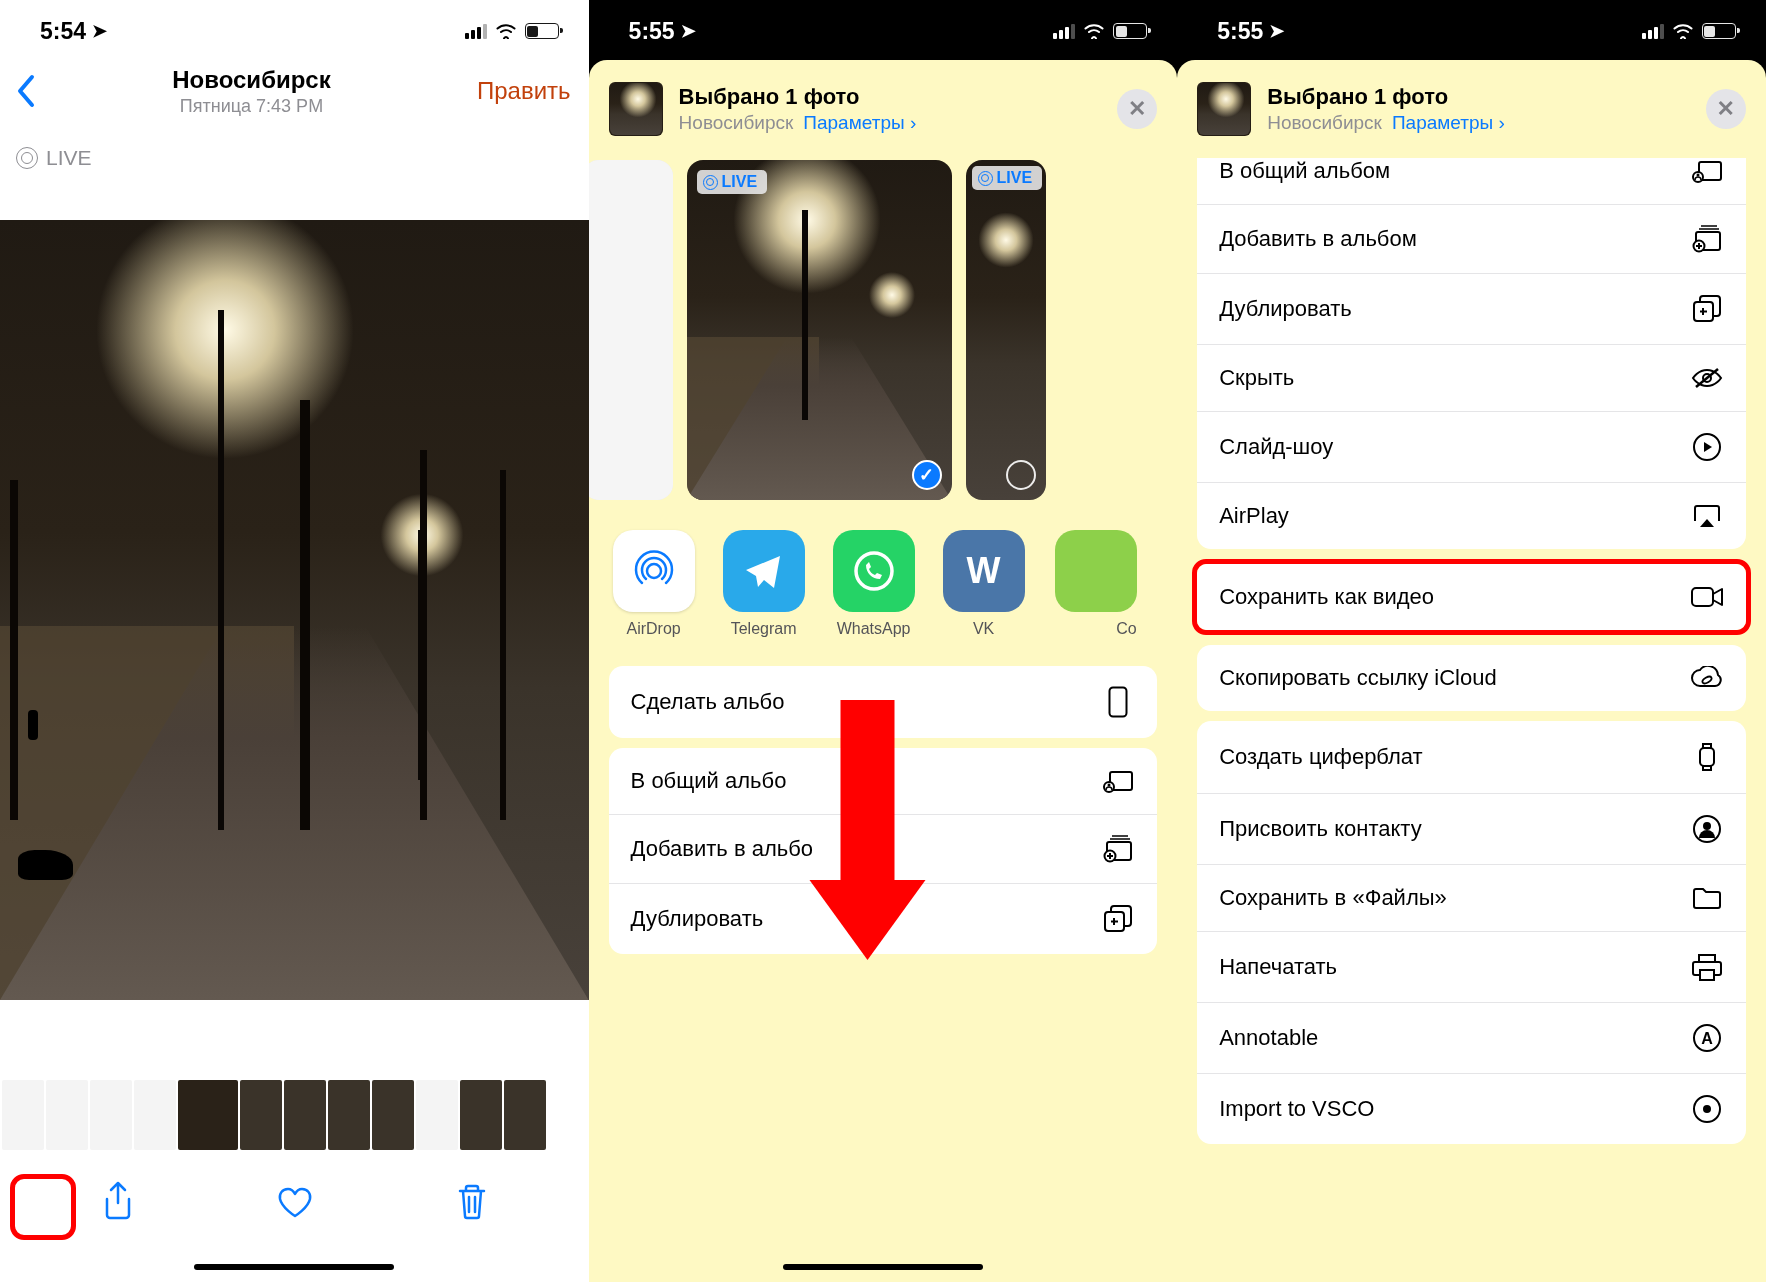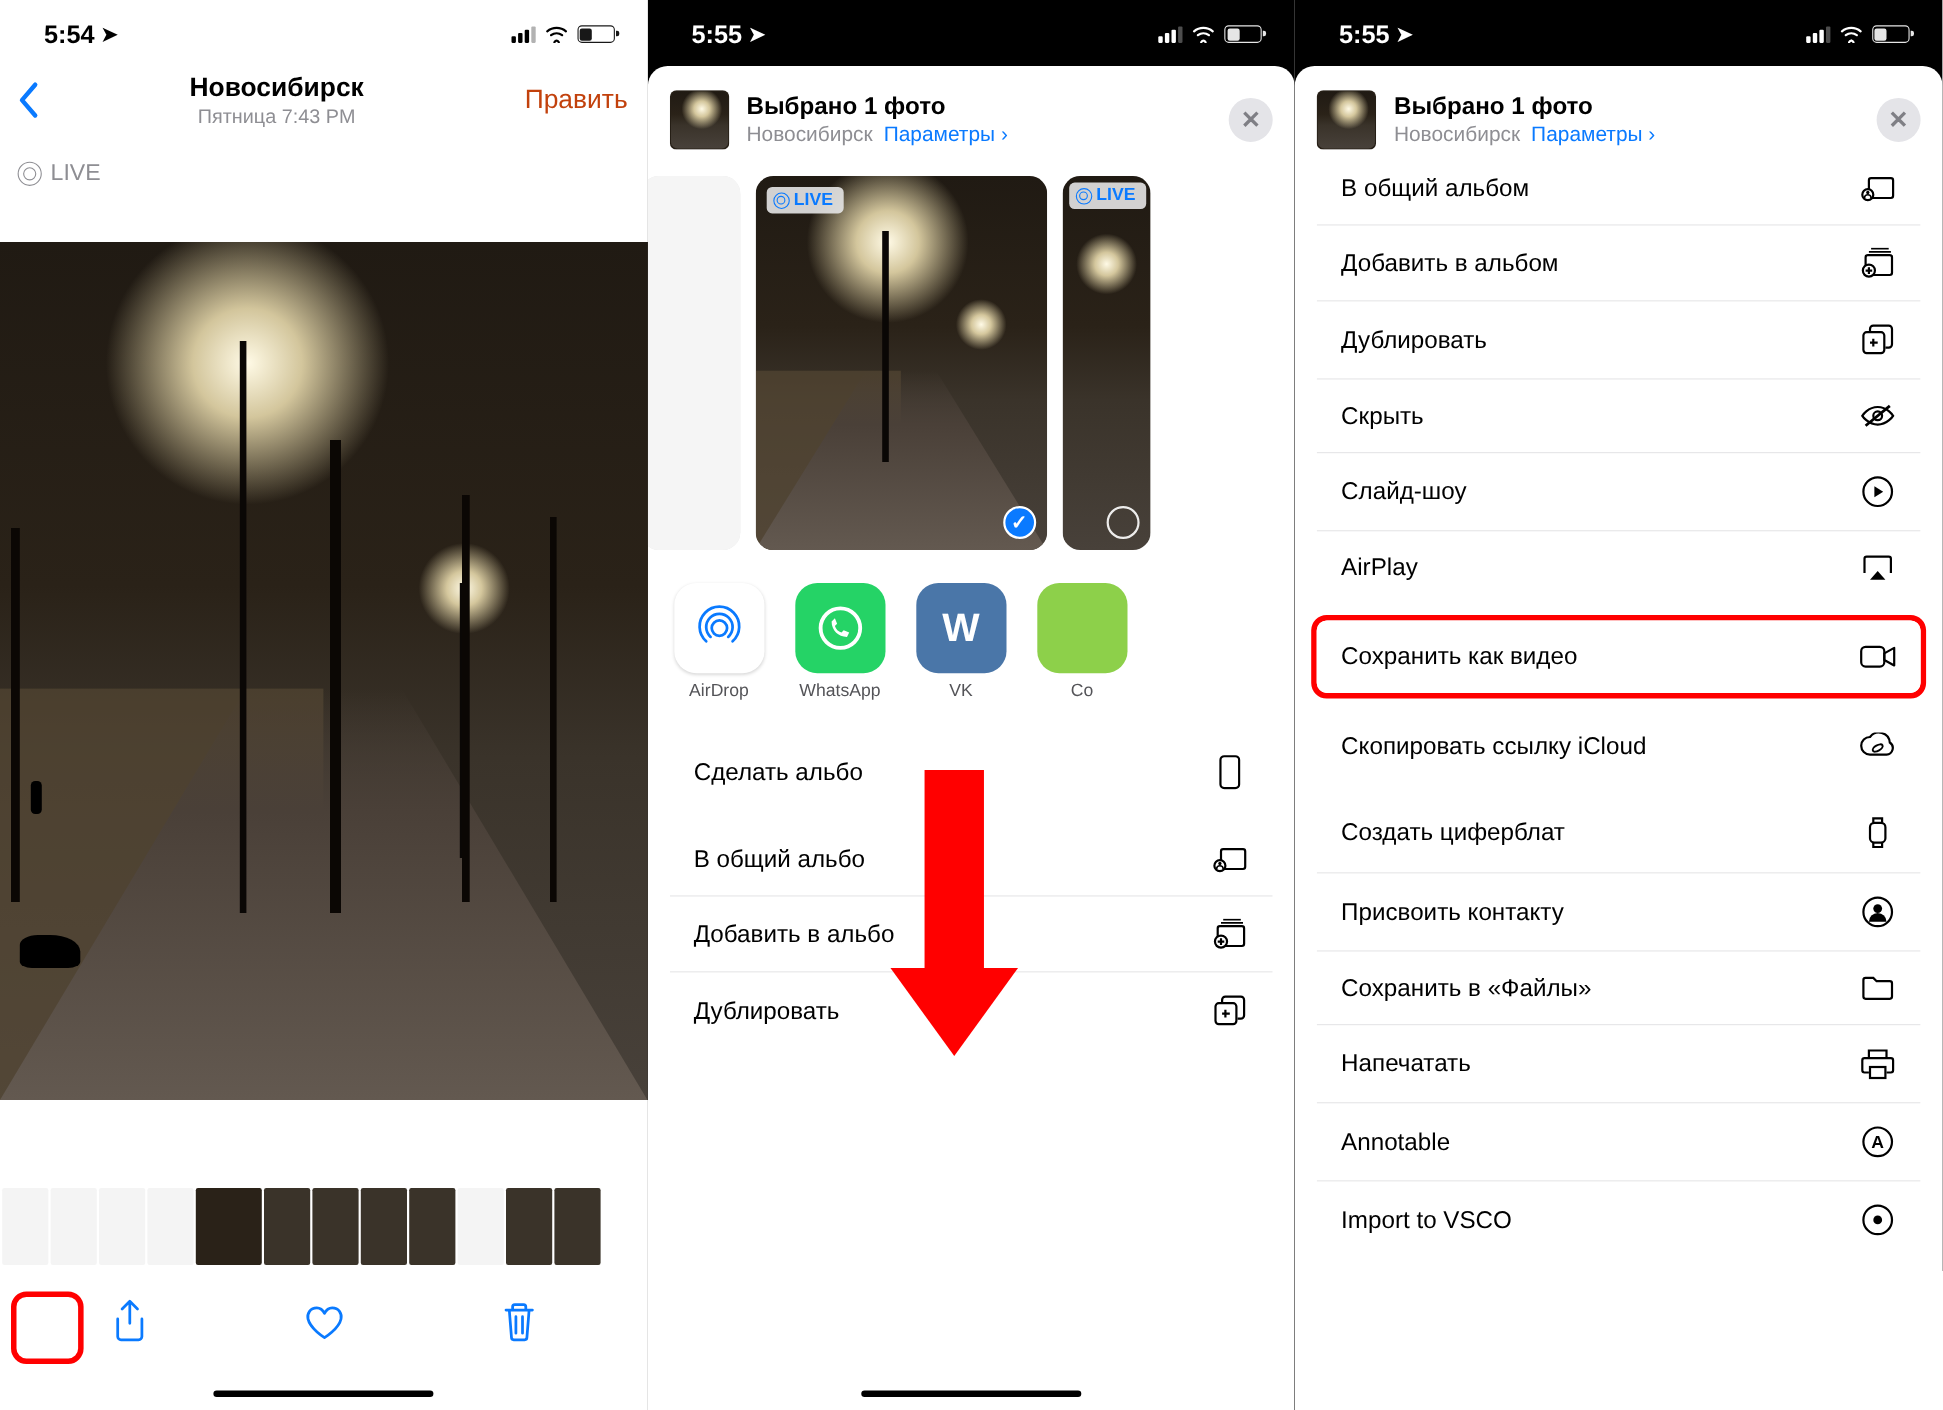--- a/index.html
+++ b/index.html
@@ -58,21 +58,21 @@
   .s1-strip .thumb.white { background: #f4f4f4; }
   .s1-strip .thumb.sel { background: #2a2218; }
 
   .s1-toolbar { position: absolute; bottom: 40px; left: 0; right: 0; height: 80px; display: flex; align-items: center; justify-content: space-around; padding: 0 30px; }
   .tool-btn { display: flex; align-items: center; justify-content: center; color: #0a7aff; }
   .share-highlight { position: absolute; bottom: 42px; left: 10px; width: 66px; height: 66px; border: 5px solid #ff0000; border-radius: 14px; }
 
   .s1-homebar { position: absolute; bottom: 12px; left: 50%; transform: translateX(-50%); width: 200px; height: 6px; background: #000; border-radius: 3px; }
 
   
-  .sheet { position: absolute; left: 0; right: 0; bottom: 0; top: 60px; background: #ffffff; border-radius: 18px 18px 0 0; overflow: hidden; }
+  .sheet { position: absolute; left: 0; right: 0; bottom: 0; top: 60px; background: #fef9c3; border-radius: 18px 18px 0 0; overflow: hidden; }
   .sheet-header { display: flex; align-items: center; padding: 22px 20px 16px 20px; gap: 16px; }
   .sheet-thumb { width: 54px; height: 54px; border-radius: 6px; background: #2a2218; flex: none; border: .5px solid rgba(0,0,0,.1); }
   .sheet-title-wrap { flex: 1; min-width: 0; }
   .sheet-title { font-size: 22px; font-weight: 600; color: #000; }
   .sheet-sub { font-size: 19px; display: flex; gap: 10px; align-items: center; margin-top: 2px; }
   .sheet-sub .loc { color: #8e8e93; }
   .sheet-sub .params { color: #0a7aff; }
   .sheet-close { width: 40px; height: 40px; border-radius: 50%; background: #e4e4e8; color: #7f7f85; display: flex; align-items: center; justify-content: center; font-size: 22px; font-weight: 700; }
 
   
@@ -294,35 +294,43 @@
         <div class="app-icon ai-airdrop">
           <svg width="54" height="54" viewBox="0 0 54 54">
               <circle cx="27" cy="27" r="7" fill="none" stroke="#0a7aff" stroke-width="2.5"></circle>
               <path d="M15 39a18 18 0 1 1 24 0" fill="none" stroke="#0a7aff" stroke-width="2.5" stroke-linecap="round"></path>
               <path d="M19 35a12 12 0 1 1 16 0" fill="none" stroke="#0a7aff" stroke-width="2.5" stroke-linecap="round"></path>
             </svg>
         </div>
         <span class="app-label">AirDrop</span>
       </div>
       <div class="app">
+        <div class="app-icon ai-telegram">
+            <svg width="46" height="46" viewBox="0 0 46 46">
+              <path d="M5 22l34-14-6 32-10-8-6 7-2-11z" fill="#fff"></path>
+            </svg>
+          </div>
+        <span class="app-label">Telegram</span>
+      </div>
+      <div class="app">
         <div class="app-icon ai-whatsapp">
             <svg width="48" height="48" viewBox="0 0 48 48">
               <circle cx="24" cy="24" r="18" fill="none" stroke="#fff" stroke-width="3.5"></circle>
               <path d="M16 18c0 8 6 14 14 14l2-4-5-2-2 2c-3-1-5-3-6-6l2-2-2-5z" fill="#fff"></path>
             </svg>
           </div>
         <span class="app-label">WhatsApp</span>
       </div>
       <div class="app">
         <div class="app-icon ai-vk">
             <span style="font-size:36px;font-weight:900;color:#fff;font-family:Arial;">W</span>
           </div>
         <span class="app-label">VK</span>
       </div>
-      <div class="app" style="margin-right:-50px;">
+      <div class="app" style="margin-right:-50px;align-items:flex-end;">
         <div class="app-icon ai-other"></div>
         <span class="app-label">Co</span>
       </div>
     </div>
 
     <div class="action-group">
       <div class="action-row">
         <span>Сделать альбо</span>
         <span class="action-icon">
             <svg width="20" height="32" viewBox="0 0 20 32">

